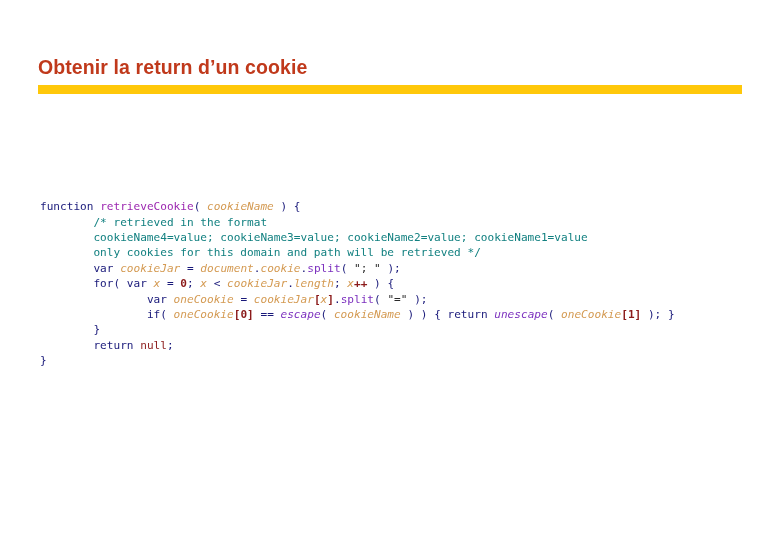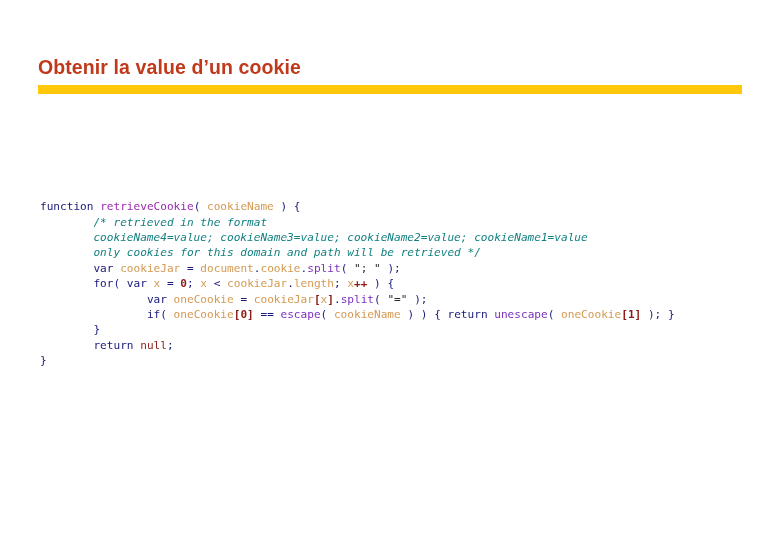--- a/index.html
+++ b/index.html
@@ -50,34 +50,34 @@
     white-space: pre;
     color: #1a1a8c;
   }
   .code-line {
     white-space: pre;
     min-height: 15.4px;
   }
   
   .kw       { color: #19197a; font-weight: normal; }
   .fnname   { color: #9c27b0; text-align: center; }
-  .ident    { color: #d49a52; }
+  .ident    { color: #d49a52; font-style: italic; }
   .punct    { color: #19197a; }
-  .comment  { color: #128080; font-style: italic; }
+  .comment  { color: #128080; }
   .num      { color: #8b1a1a; font-weight: bold; }
   .str      { color: #2a2a2a; }
   .method   { color: #7b2fbe; }
-  .builtin  { color: #7b2fbe; }
+  .builtin  { color: #7b2fbe; font-style: italic; }
   .nullv    { color: #8b1a1a; font-weight: normal; }
   .plain    { color: #19197a; }
 </style>
 </head>
 <body>
 
 <div class="slide">
 
-  <h1 class="slide-title">Obtenir la value d’un cookie</h1>
+  <h1 class="slide-title">Obtenir la return d’un cookie</h1>
 
   <div class="title-rule"></div>
 
   <pre class="code-block" id="code-block"><div class="code-line"><span class="kw">function</span><span class="plain"> </span><span class="fnname">retrieveCookie</span><span class="punct">( </span><span class="ident">cookieName</span><span class="punct"> ) {</span></div><div class="code-line"><span class="comment">        /* retrieved in the format</span></div><div class="code-line"><span class="comment">        cookieName4=value; cookieName3=value; cookieName2=value; cookieName1=value</span></div><div class="code-line"><span class="comment">        only cookies for this domain and path will be retrieved */</span></div><div class="code-line"><span class="plain">        </span><span class="kw">var</span><span class="plain"> </span><span class="ident">cookieJar</span><span class="punct"> = </span><span class="ident">document</span><span class="punct">.</span><span class="ident">cookie</span><span class="punct">.</span><span class="method">split</span><span class="punct">( </span><span class="str">"; "</span><span class="punct"> );</span></div><div class="code-line"><span class="plain">        </span><span class="kw">for</span><span class="punct">( </span><span class="kw">var</span><span class="plain"> </span><span class="ident">x</span><span class="punct"> = </span><span class="num">0</span><span class="punct">; </span><span class="ident">x</span><span class="punct"> &lt; </span><span class="ident">cookieJar</span><span class="punct">.</span><span class="ident">length</span><span class="punct">; </span><span class="ident">x</span><span class="num">++</span><span class="punct"> ) {</span></div><div class="code-line"><span class="plain">                </span><span class="kw">var</span><span class="plain"> </span><span class="ident">oneCookie</span><span class="punct"> = </span><span class="ident">cookieJar</span><span class="num">[</span><span class="ident">x</span><span class="num">]</span><span class="punct">.</span><span class="method">split</span><span class="punct">( </span><span class="str">"="</span><span class="punct"> );</span></div><div class="code-line"><span class="plain">                </span><span class="kw">if</span><span class="punct">( </span><span class="ident">oneCookie</span><span class="num">[</span><span class="num">0</span><span class="num">]</span><span class="punct"> == </span><span class="builtin">escape</span><span class="punct">( </span><span class="ident">cookieName</span><span class="punct"> ) ) { </span><span class="kw">return</span><span class="plain"> </span><span class="builtin">unescape</span><span class="punct">( </span><span class="ident">oneCookie</span><span class="num">[</span><span class="num">1</span><span class="num">]</span><span class="punct"> ); }</span></div><div class="code-line"><span class="punct">        }</span></div><div class="code-line"><span class="plain">        </span><span class="kw">return</span><span class="plain"> </span><span class="nullv">null</span><span class="punct">;</span></div><div class="code-line"><span class="punct">}</span></div></pre>
 
 </div>
 
 </body></html>

